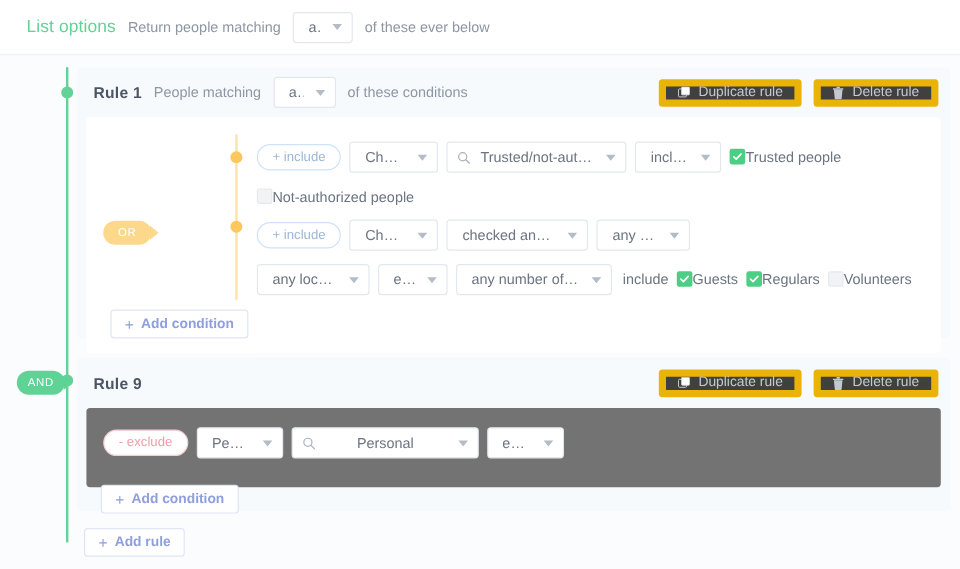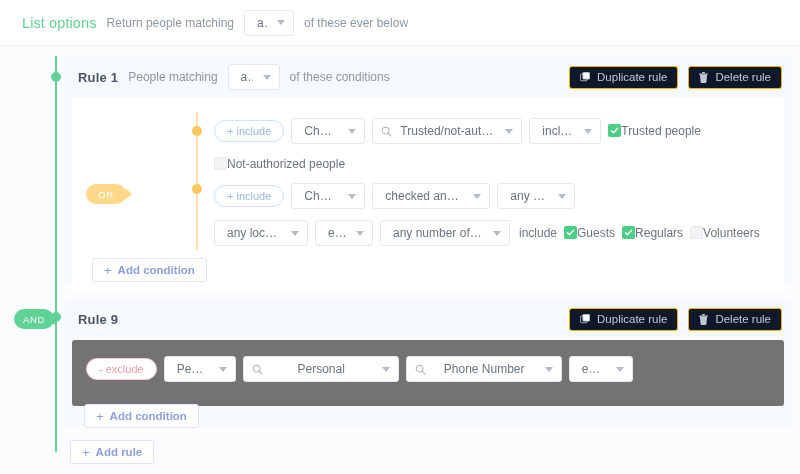--- a/index.html
+++ b/index.html
@@ -91,23 +91,23 @@
     align-items: center;
     padding: 0 10px 0 14px;
     gap: 10px;
   }
   .rule-title { color: #4b5563; font-size: 13px; font-weight: bold; letter-spacing: .2px; }
   .rule-sub { color: #8d96a3; font-size: 12px; }
   .head-spacer { flex: 1 1 auto; }
   .ghost-btn {
     display: inline-flex; align-items: center; gap: 7px;
     height: 23px; padding: 0 10px;
-    border: 1px solid #eab308;
+    border: 6px solid #eab308;
     border-radius: 3px;
-    background: #0f172a;
+    background: #404040;
     color: #c3c9d2;
     font-size: 11.5px;
     white-space: nowrap;
   }
   .ghost-btn svg { display:block; }
 
   
   .cond-panel {
     background: #ffffff;
     border-radius: 3px;
@@ -392,30 +392,20 @@
         <span class="sel search" style="width:156px">
           <span class="mag">
             <svg width="11" height="11" viewBox="0 0 12 12">
               <circle cx="5" cy="5" r="3.7" fill="none" stroke="#a9b1bb" stroke-width="1.1"></circle>
               <line x1="7.8" y1="7.8" x2="11" y2="11" stroke="#a9b1bb" stroke-width="1.1" stroke-linecap="round"></line>
             </svg>
           </span>
           <span class="val">Personal</span>
           <span class="caret"></span>
         </span>
-        <span class="sel search" style="width:156px">
-          <span class="mag">
-            <svg width="11" height="11" viewBox="0 0 12 12">
-              <circle cx="5" cy="5" r="3.7" fill="none" stroke="#a9b1bb" stroke-width="1.1"></circle>
-              <line x1="7.8" y1="7.8" x2="11" y2="11" stroke="#a9b1bb" stroke-width="1.1" stroke-linecap="round"></line>
-            </svg>
-          </span>
-          <span class="val">Phone Number</span>
-          <span class="caret"></span>
-        </span>
         <span class="sel" style="width:64px">
           <span class="val">exists</span>
           <span class="caret"></span>
         </span>
       </div>
     </div>
   </div>
 
   <div style="position:absolute; left:84px; top:404px;">
     <span class="add-btn">

